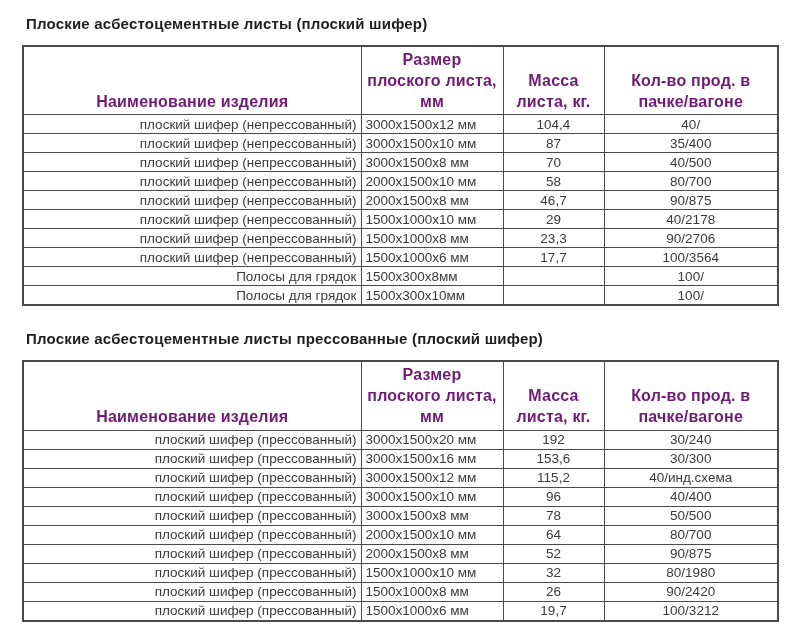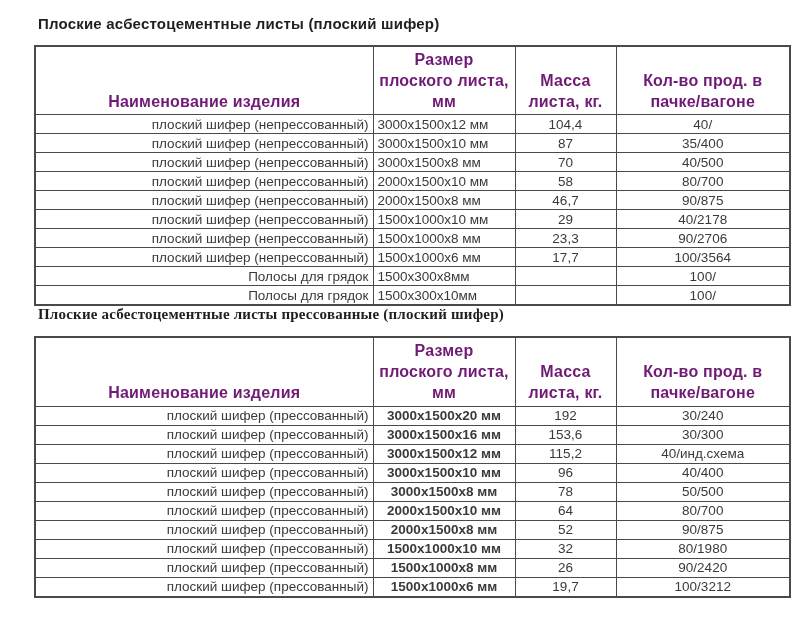--- a/index.html
+++ b/index.html
@@ -7,31 +7,31 @@
     padding: 0;
     background: #ffffff;
     width: 800px;
     height: 640px;
     overflow: hidden;
     font-family: "Liberation Sans", sans-serif;
   }
   .page {
     box-sizing: border-box;
     width: 648px;
-    padding: 15px 22px 0 34px;
+    padding: 15px 22px 0 22px;
   }
   .section-title {
     font-size: 15px;
     font-weight: bold;
     color: #1f1f1f;
     letter-spacing: 0.2px;
     margin: 0 0 13px 4px;
   }
   .section-2 .section-title {
-    font-family: Liberation Serif, serif;
+    margin-top: 24px;
   }
   table.products-table {
     border-collapse: collapse;
     table-layout: fixed;
     width: 755px;
     border: 2px solid #4a4a4a;
     background: #ffffff;
   }
   .products-table th,
   .products-table td {
@@ -59,21 +59,21 @@
   
   col.col-name { width: 338px; }
   col.col-size { width: 142px; }
   col.col-mass { width: 101px; }
   col.col-qty  { width: 174px; }
   
   .products-table td:nth-child(1) { text-align: right; }
   .products-table td:nth-child(3),
   .products-table td:nth-child(4) { text-align: center; }
   .t1 td:nth-child(2) { text-align: left; }
-  .t2 td:nth-child(2) { text-align: center; font-weight: bold; }
+  .t2 td:nth-child(2) { text-align: left; }
 </style>
 </head>
 <body>
 
 <div class="page">
 
   <section class="section-1">
     <h2 class="section-title">Плоские асбестоцементные листы (плоский шифер)</h2>
     <table class="products-table t1">
         <colgroup>

